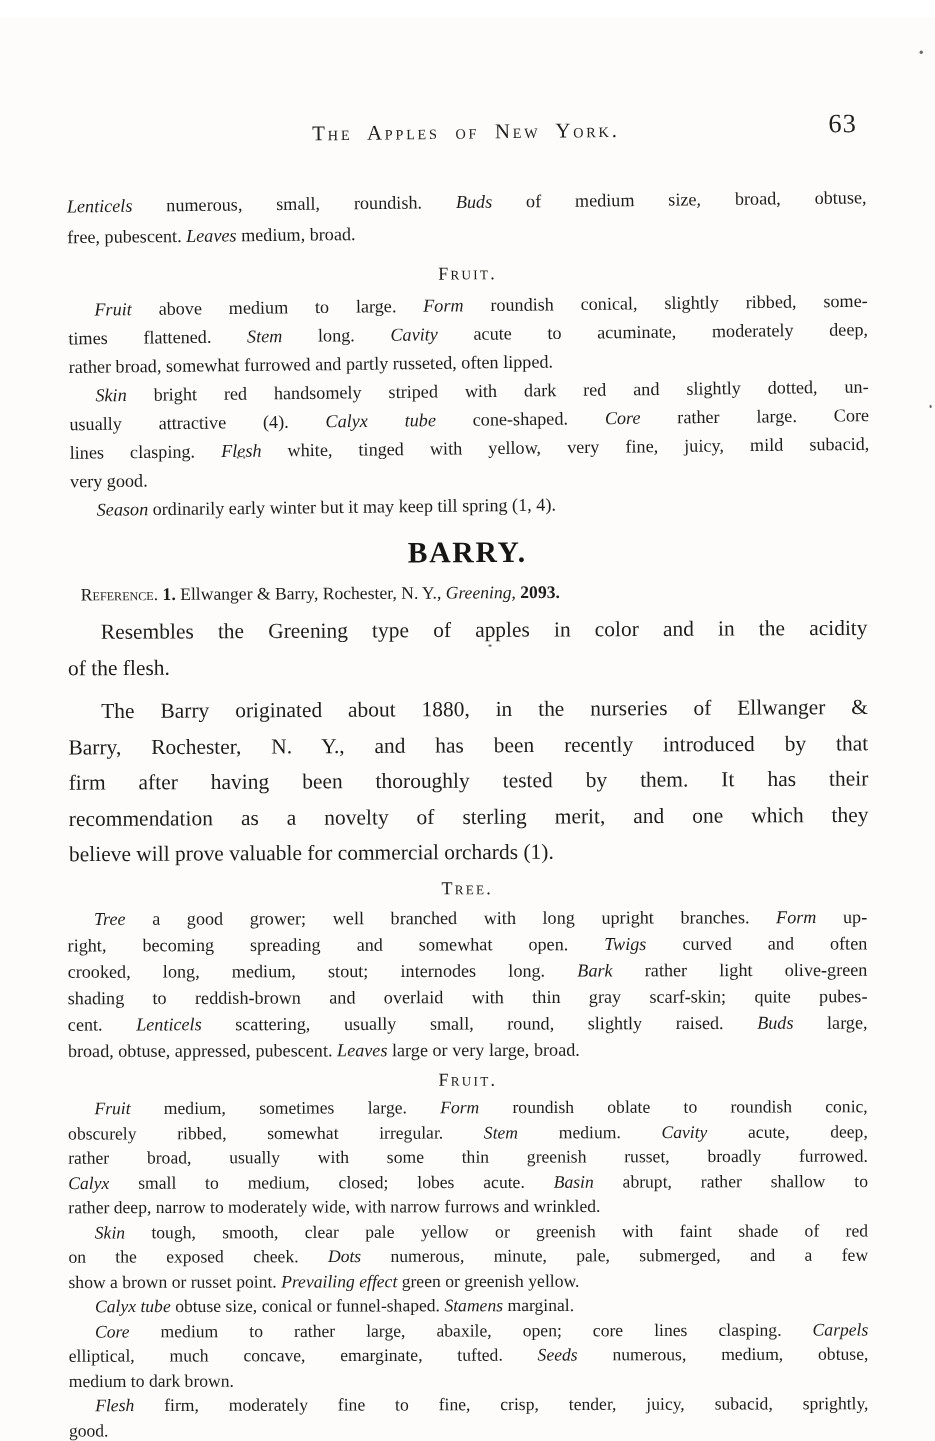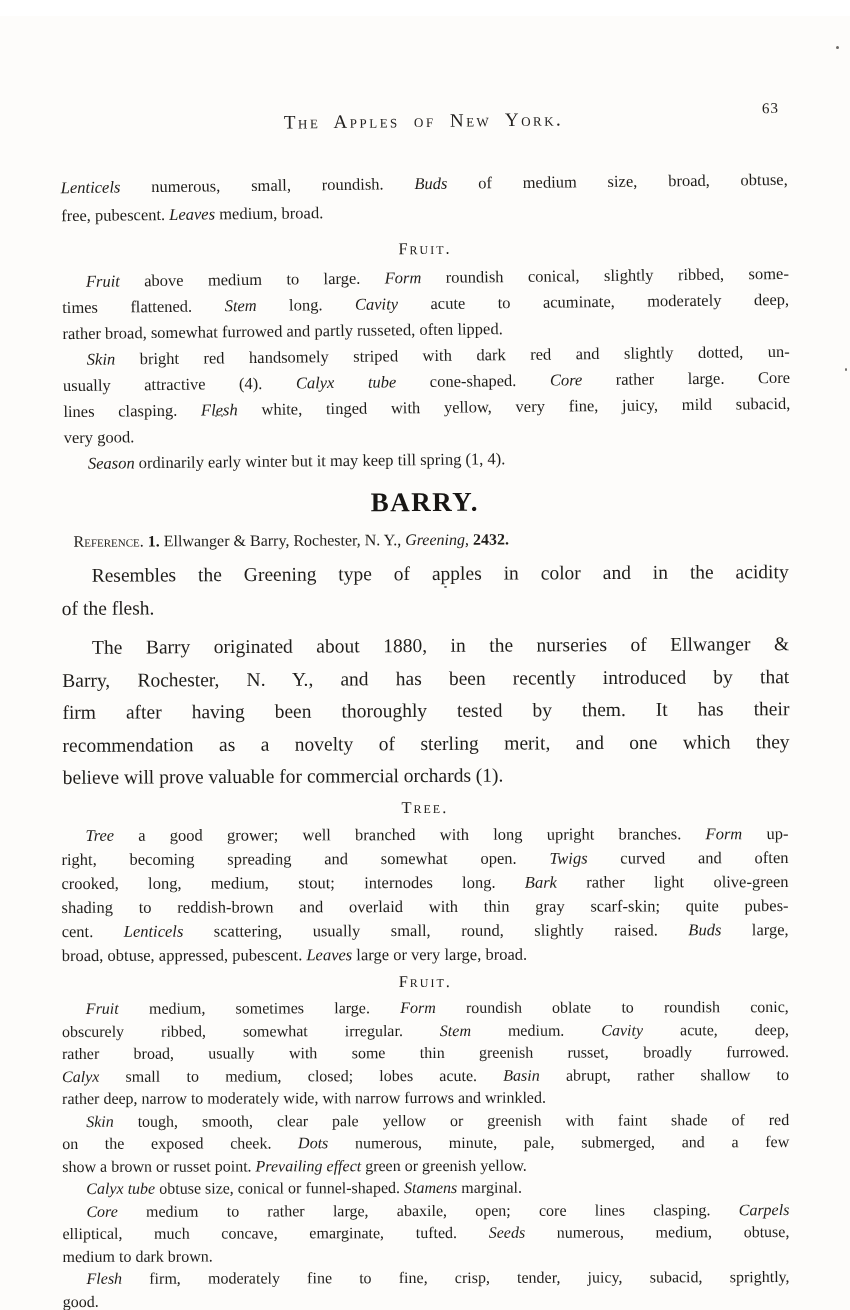--- a/index.html
+++ b/index.html
@@ -35,21 +35,21 @@
     font-variant: small-caps;
     font-size: 19px;
     letter-spacing: 2.5px;
     word-spacing: 7px;
     color: #242220;
   }
   .running-head .pageno {
     position: absolute;
     right: 8px;
     top: -6px;
-    font-size: 15px;
+    font-size: 24px;
     letter-spacing: 1px;
   }
 
   .sc { font-variant: small-caps; }
 
   .h1 {
     text-align: center;
     font-size: 27px;
     font-weight: bold;
     letter-spacing: 1.5px;
@@ -120,21 +120,21 @@
           <div class="p tech">
             <div class="line first last"><i>Season</i><span> ordinarily early winter but it may keep till spring (1, 4).</span></div>
           </div>
         </div>
     </div>
 
     <div class="sec sec-mid">
       <div class="blocks">
           <div class="h1">BARRY.</div>
           <div class="p ref">
-            <div class="line first last"><span class="sc">Reference.</span><span> </span><b>1.</b><span> Ellwanger &amp; Barry, Rochester, N. Y., </span><i>Greening</i><span>, </span><b>2432.</b></div>
+            <div class="line first last"><span class="sc">Reference.</span><span> </span><b>1.</b><span> Ellwanger &amp; Barry, Rochester, N. Y., </span><i>Greening</i><span>, </span><b>2093.</b></div>
           </div>
           <div class="p lead">
             <div class="line first"><span>Resembles the Greening type of apples in color and in the acidity</span></div>
             <div class="line last"><span>of the flesh.</span></div>
           </div>
           <div class="p lead">
             <div class="line first"><span>The Barry originated about 1880, in the nurseries of Ellwanger &amp;</span></div>
             <div class="line"><span>Barry, Rochester, N. Y., and has been recently introduced by that</span></div>
             <div class="line"><span>firm after having been thoroughly tested by them. It has their</span></div>
             <div class="line"><span>recommendation as a novelty of sterling merit, and one which they</span></div>

